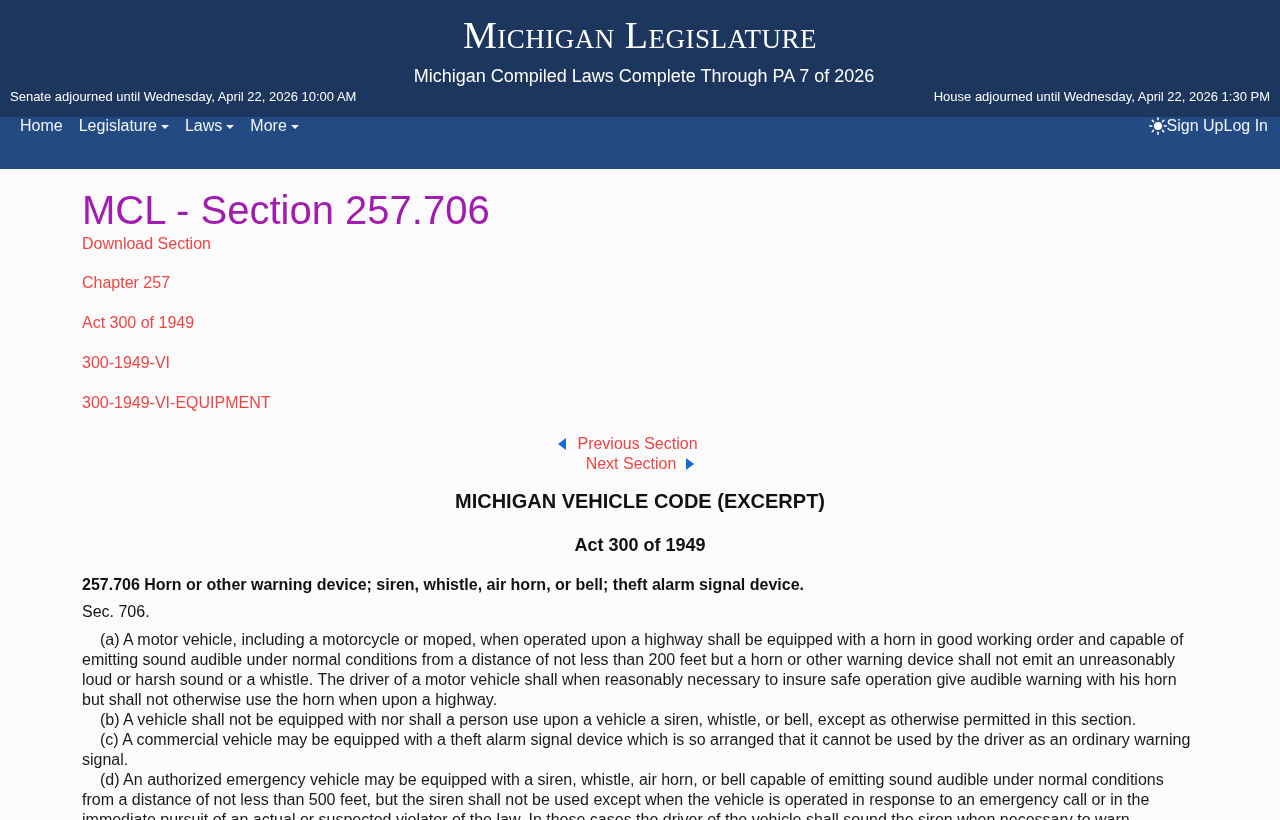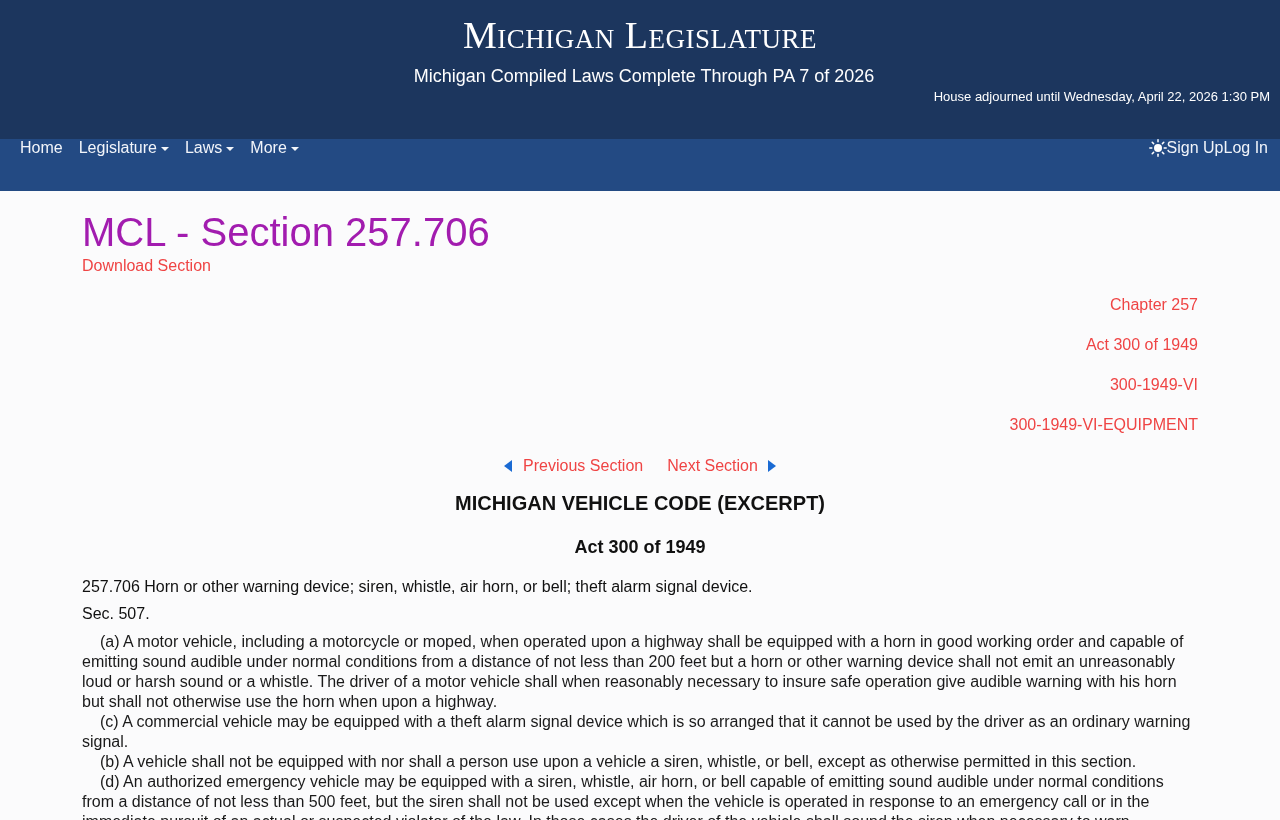--- a/index.html
+++ b/index.html
@@ -4,21 +4,21 @@
 <style>
   * { box-sizing: border-box; margin: 0; padding: 0; }
   html, body { width: 1280px; height: 820px; overflow: hidden; }
   body {
     background: #fbfbfc;
     font-family: "Liberation Sans", sans-serif;
     color: #111;
   }
   .masthead {
     background: #1c365e;
-    height: 139px;
+    height: 117px;
     position: relative;
     color: #fff;
   }
   .site-title {
     position: absolute;
     top: 13px; left: 0; right: 0;
     text-align: center;
     font-family: "Liberation Serif", serif;
     font-size: 38px;
     font-variant: small-caps;
@@ -76,31 +76,32 @@
   .page-title {
     font-size: 40px;
     font-weight: normal;
     margin-top: 18px;
     line-height: 46px;
     color: #a21caf;
   }
   .link { color: #ef4444; text-decoration: none; cursor: pointer; }
   .download { font-size: 16px; display: inline-block; margin-top: 2px; }
   .crumbs {
-    text-align: right;
+    text-align: left;
     font-size: 16px;
   }
   .crumb { display: block; line-height: 20px; }
   .crumb.c1 { margin-top: 20px; }
   .crumb + .crumb { margin-top: 20px; }
   .pager {
     margin-top: 21px;
     display: flex; justify-content: center; align-items: center;
     font-size: 16px;
     line-height: 20px;
+    flex-direction: column;
   }
   .pager .link { display: flex; align-items: center; }
   .tri-left {
     width: 0; height: 0;
     border-top: 6px solid transparent;
     border-bottom: 6px solid transparent;
     border-right: 8px solid #1a6ad3;
     margin-right: 11px;
   }
   .tri-right {
@@ -119,21 +120,21 @@
     line-height: 24px;
   }
   .act-num {
     text-align: center;
     font-weight: bold;
     font-size: 18px;
     margin-top: 21px;
     line-height: 22px;
   }
   .sec-heading {
-    font-weight: normal;
+    font-weight: bold;
     font-size: 16px;
     margin-top: 19px;
     line-height: 20px;
   }
   .sec-num {
     font-size: 16px;
     margin-top: 7px;
     line-height: 20px;
   }
   .body-text {
@@ -143,20 +144,21 @@
     color: #1a1a1a;
   }
   .para { text-indent: 18px; }
 </style>
 </head>
 <body>
 
 <header class="masthead">
   <div class="site-title">Michigan Legislature</div>
   <div class="subtitle">Michigan Compiled Laws Complete Through PA 7 of 2026</div>
+  <div class="session senate">Senate adjourned until Wednesday, April 22, 2026 10:00 AM</div>
   <div class="session house">House adjourned until Wednesday, April 22, 2026 1:30 PM</div>
 </header>
 
 <nav class="navbar">
   <div class="nav-left">
     <div class="nav-item">
         <span>Home</span>
       </div>
     <div class="nav-item">
         <span>Legislature</span>
@@ -211,21 +213,21 @@
     <a class="link next">
       <span>Next Section</span>
       <span class="tri-right"></span>
     </a>
   </div>
 
   <div class="act-title">MICHIGAN VEHICLE CODE (EXCERPT)</div>
   <div class="act-num">Act 300 of 1949</div>
 
   <div class="sec-heading">257.706 Horn or other warning device; siren, whistle, air horn, or bell; theft alarm signal device.</div>
-  <div class="sec-num">Sec. 507.</div>
+  <div class="sec-num">Sec. 706.</div>
 
   <div class="body-text">
     <p class="para">(a) A motor vehicle, including a motorcycle or moped, when operated upon a highway shall be equipped with a horn in good working order and capable of emitting sound audible under normal conditions from a distance of not less than 200 feet but a horn or other warning device shall not emit an unreasonably loud or harsh sound or a whistle. The driver of a motor vehicle shall when reasonably necessary to insure safe operation give audible warning with his horn but shall not otherwise use the horn when upon a highway.</p>
+    <p class="para">(b) A vehicle shall not be equipped with nor shall a person use upon a vehicle a siren, whistle, or bell, except as otherwise permitted in this section.</p>
     <p class="para">(c) A commercial vehicle may be equipped with a theft alarm signal device which is so arranged that it cannot be used by the driver as an ordinary warning signal.</p>
-    <p class="para">(b) A vehicle shall not be equipped with nor shall a person use upon a vehicle a siren, whistle, or bell, except as otherwise permitted in this section.</p>
     <p class="para">(d) An authorized emergency vehicle may be equipped with a siren, whistle, air horn, or bell capable of emitting sound audible under normal conditions from a distance of not less than 500 feet, but the siren shall not be used except when the vehicle is operated in response to an emergency call or in the immediate pursuit of an actual or suspected violator of the law. In those cases the driver of the vehicle shall sound the siren when necessary to warn pedestrians and other drivers of the approach of the vehicle.</p>
   </div>
 </main>
 
 </body></html>

